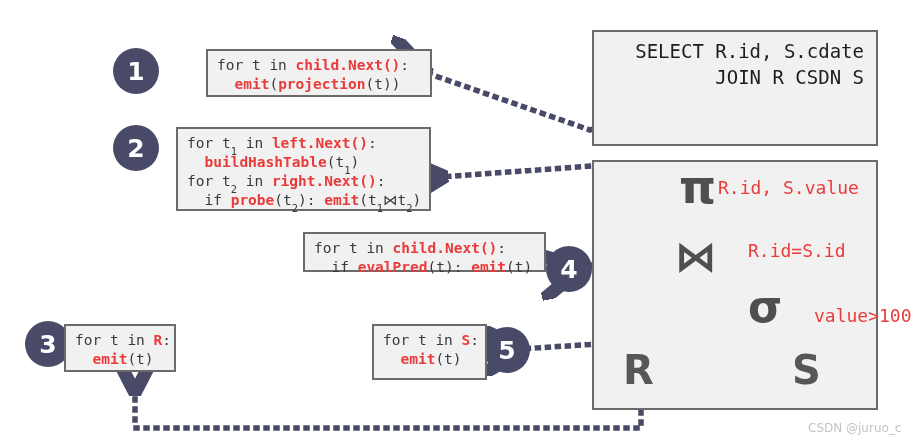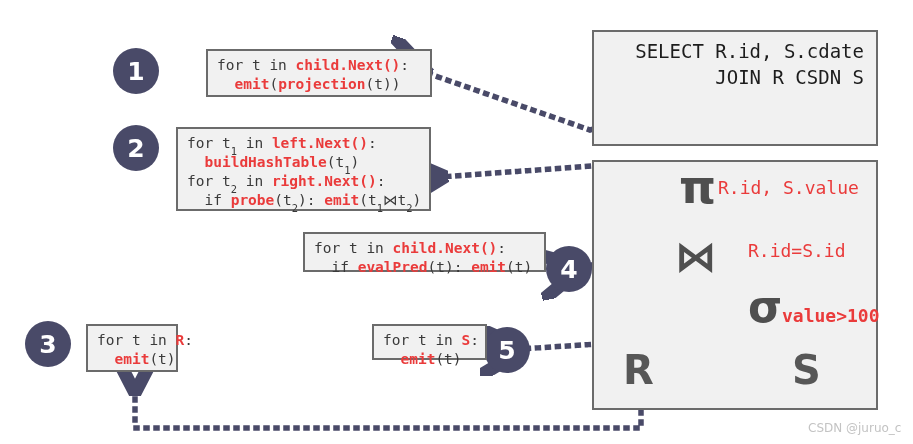--- a/index.html
+++ b/index.html
@@ -151,44 +151,44 @@
   </div>
 
   <div class="box code" style="left:206px;top:49px;width:226px;height:48px;"><span><span class="gy">for t in </span><span class="rd">child.Next()</span><span class="gy">:</span></span>
 <span><span class="gy">  </span><span class="rd">emit</span><span class="gy">(</span><span class="rd">projection</span><span class="gy">(t))</span></span></div>
 
   <div class="box code" style="left:176px;top:127px;width:255px;height:84px;line-height:19px;"><div><span class="gy">for t</span><sub>1</sub><span class="gy"> in </span><span class="rd">left.Next()</span><span class="gy">:</span></div><div><span class="gy">  </span><span class="rd">buildHashTable</span><span class="gy">(t</span><sub>1</sub><span class="gy">)</span></div><div><span class="gy">for t</span><sub>2</sub><span class="gy"> in </span><span class="rd">right.Next()</span><span class="gy">:</span></div><div><span class="gy">  if </span><span class="rd">probe</span><span class="gy">(t</span><sub>2</sub><span class="gy">): </span><span class="rd">emit</span><span class="gy">(t</span><sub>1</sub><span class="gy">⋈</span><span class="gy">t</span><sub>2</sub><span class="gy">)</span></div></div>
 
   <div class="box code" style="left:303px;top:232px;width:243px;height:40px;"><span><span class="gy">for t in </span><span class="rd">child.Next()</span><span class="gy">:</span></span>
 <span><span class="gy">  if </span><span class="rd">evalPred</span><span class="gy">(t): </span><span class="rd">emit</span><span class="gy">(t)</span></span></div>
 
-  <div class="box code" style="left:86px;top:324px;width:92px;height:48px;"><span><span class="gy">for t in </span><span class="rd">R</span><span class="gy">:</span></span>
+  <div class="box code" style="left:64px;top:324px;width:112px;height:48px;"><span><span class="gy">for t in </span><span class="rd">R</span><span class="gy">:</span></span>
 <span><span class="gy">  </span><span class="rd">emit</span><span class="gy">(t)</span></span></div>
 
-  <div class="box code" style="left:372px;top:324px;width:115px;height:36px;"><span><span class="gy">for t in </span><span class="rd">S</span><span class="gy">:</span></span>
+  <div class="box code" style="left:372px;top:324px;width:115px;height:56px;"><span><span class="gy">for t in </span><span class="rd">S</span><span class="gy">:</span></span>
 <span><span class="gy">  </span><span class="rd">emit</span><span class="gy">(t)</span></span></div>
 
   <div class="box sql" style="left:592px;top:30px;width:286px;height:116px;"><div><span class="kw">SELECT</span><span> R.id, S.cdate</span></div><div><span class="kw">JOIN</span><span> R CSDN S</span></div></div>
 
   <div class="planbox" style="left:592px;top:160px;width:286px;height:250px;"></div>
 
   <div class="op pi" style="left:679px;top:163px;">
     <span>π</span>
   </div>
   <div class="lbl" style="left:718px;top:177px;">R.id, S.value</div>
 
   <div class="op join" style="left:675px;top:236px;">
     <span>⋈</span>
   </div>
   <div class="lbl" style="left:722px;top:240px;margin-left:26px;">R.id=S.id</div>
 
   <div class="op sigma" style="left:748px;top:285px;">
     <span>σ</span>
   </div>
-  <div class="lbl" style="left:782px;top:305px;font-weight:bold;">value&gt;100</div>
+  <div class="lbl" style="left:814px;top:305px;">value&gt;100</div>
 
   <div class="op rel" style="left:623px;top:350px;">
     <span>R</span>
   </div>
   <div class="op rel" style="left:792px;top:350px;">
     <span>S</span>
   </div>
 
   <div class="watermark" style="left:808px;top:421px;">CSDN @juruo_c</div>
 

